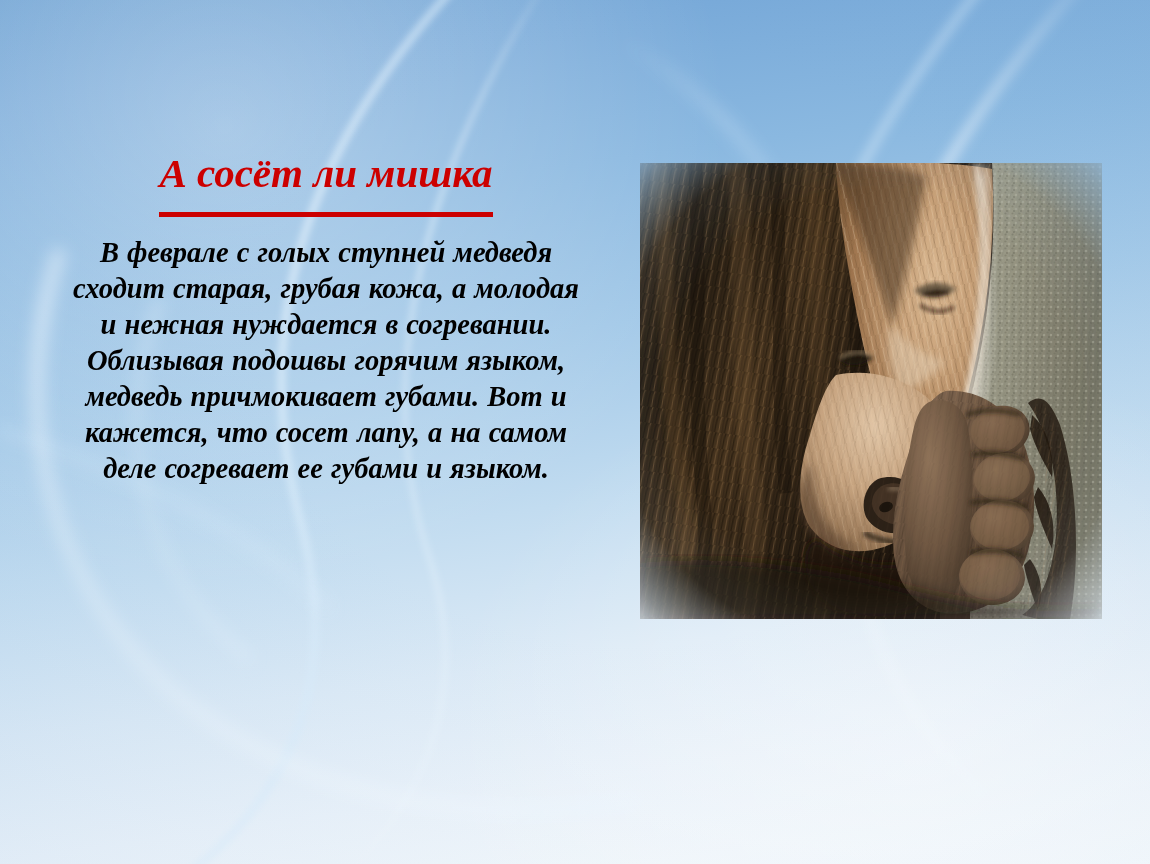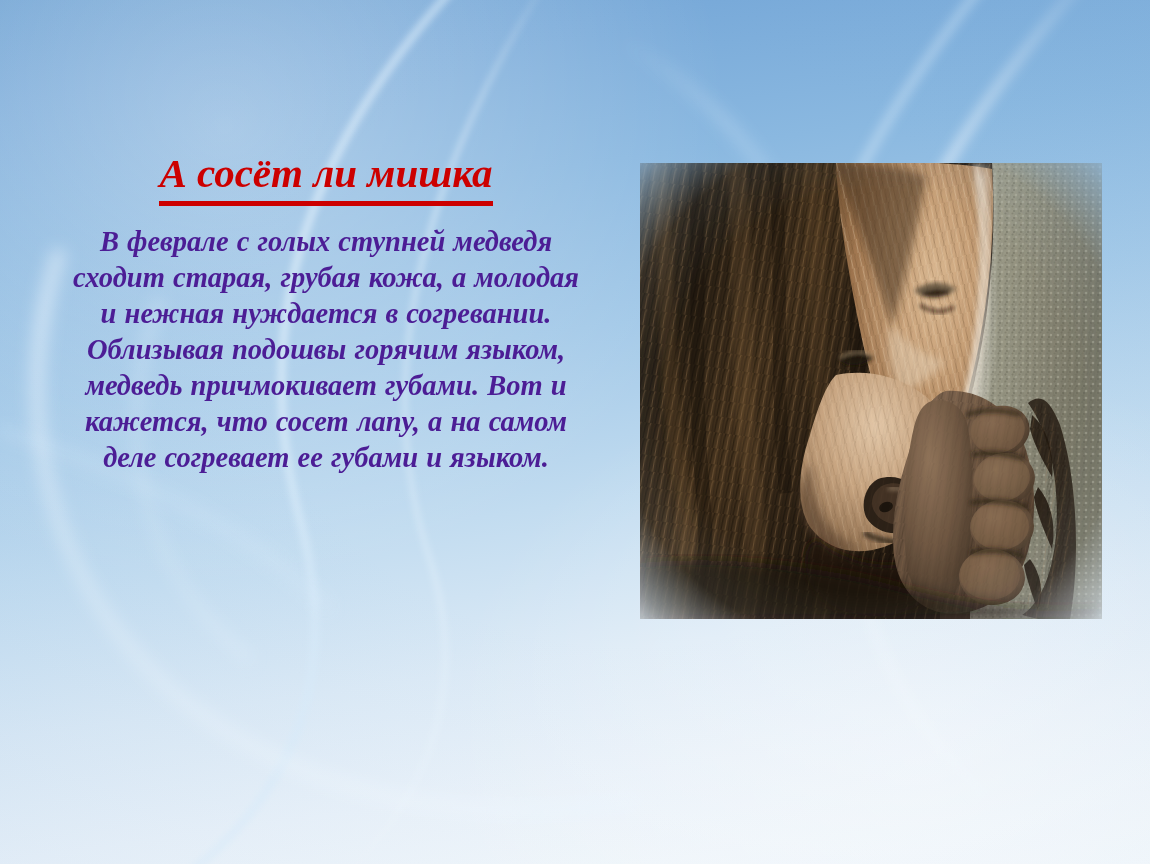--- a/index.html
+++ b/index.html
@@ -80,28 +80,28 @@
     line-height: 1.26;
     font-weight: bold;
     font-style: italic;
     letter-spacing: 0px;
     margin: 0 0 18px 0;
     padding: 0 12px;
   }
   .slide-title .tline {
     display: inline-block;
     border-bottom: 5px solid #cc0000;
-    padding-bottom: 1px;
+    padding-bottom: 12px;
   }
   .slide-title .tline2 {
     margin-top: 6px;
   }
 
   .body-text {
-    color: #4c1d95;
+    color: #000000;
     font-size: 28.5px;
     line-height: 1.265;
     font-weight: bold;
     font-style: italic;
     margin: 12px 0 0 0;
     padding: 0 22px;
     text-align: center;
     word-spacing: 1px;
   }
 

